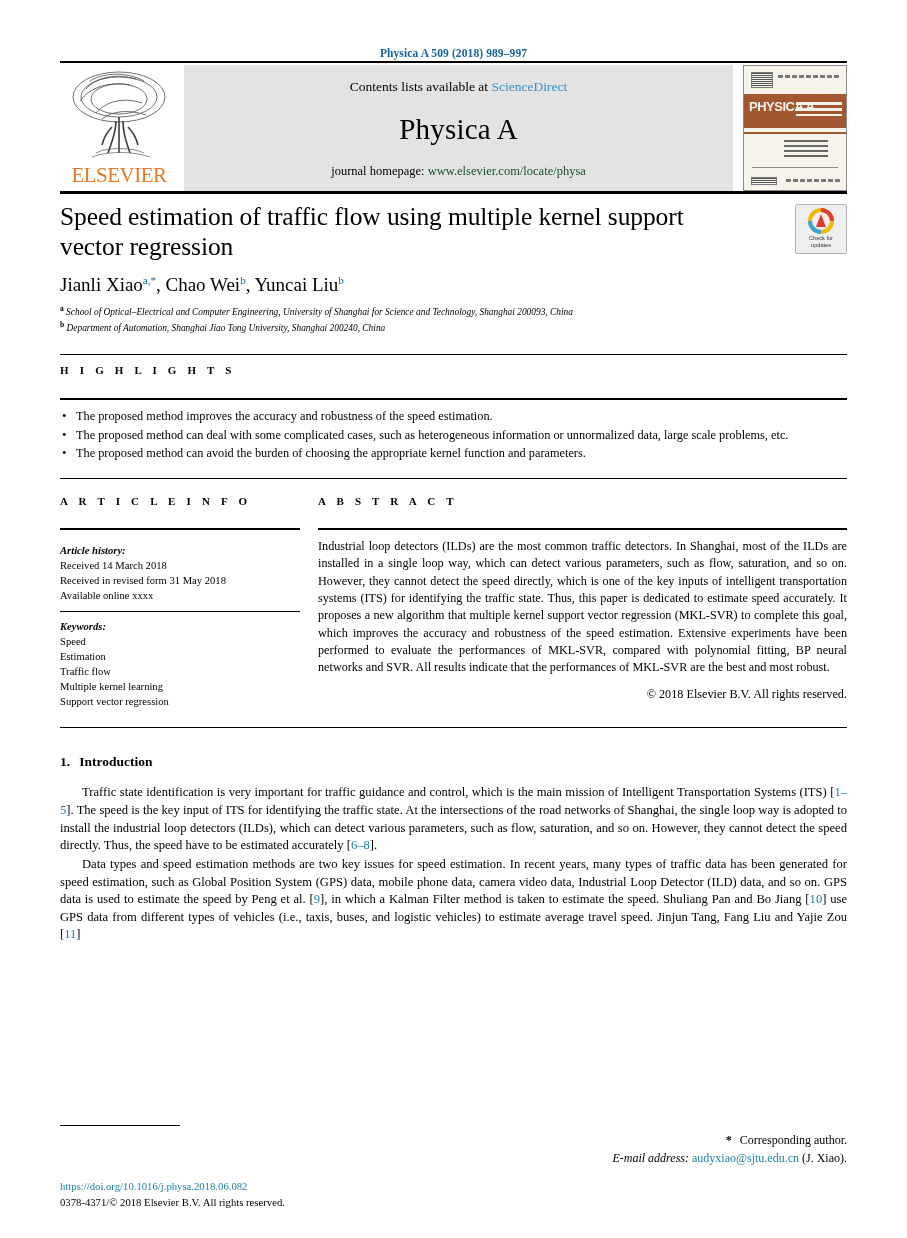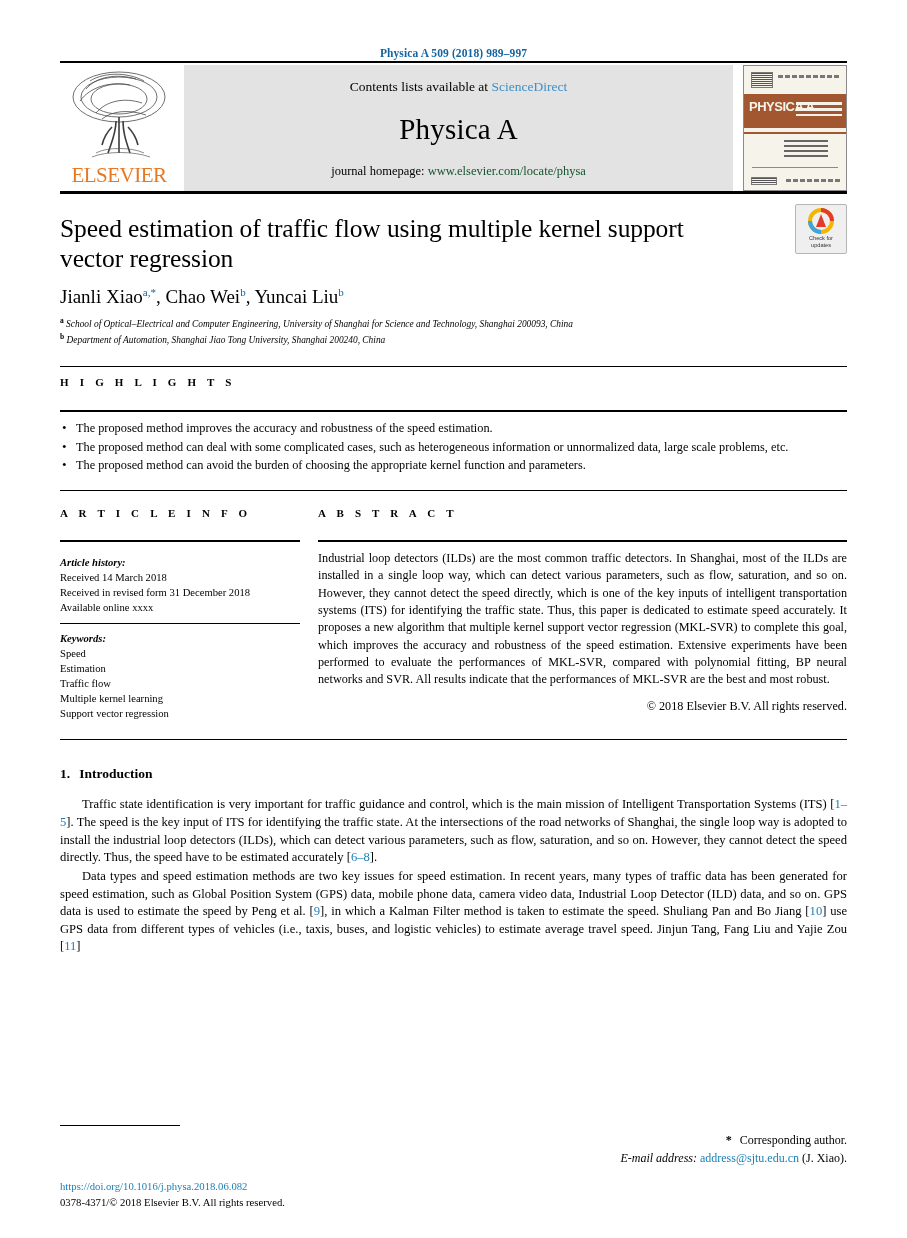--- a/index.html
+++ b/index.html
@@ -73,21 +73,21 @@
   .cover .c-botbox { position: absolute; left: 7px; bottom: 5px; width: 26px; height: 8px;
      background: repeating-linear-gradient(180deg,#555 0 1px,#f6f3ea 1px 2px); border:1px solid #777; }
   .cover .c-botline { position: absolute; left: 42px; bottom: 8px; right: 6px; height: 3px;
      background: repeating-linear-gradient(90deg,#777 0 5px,transparent 5px 7px); }
 
   
   .rule-heavy { border-top: 3px solid #000; }
   .rule-med { border-top: 2px solid #000; }
   .rule-thin { border-top: 1px solid #000; }
 
-  .titleblock { position: relative; padding-top: 20px; }
+  .titleblock { position: relative; padding-top: 8px; }
   .paper-title {
     font-size: 25.5px; line-height: 1.18; letter-spacing: -.1px;
     max-width: 672px; font-weight: normal;
     margin: 0 0 12px 0;
   }
   .crossmark {
     position: absolute; right: 0; top: 10px;
     width: 52px; height: 50px; background: #efefef;
     border: 1px solid #b5b5b5; border-radius: 2px;
     display: flex; flex-direction: column; align-items: center; justify-content: flex-start;
@@ -269,21 +269,21 @@
   <div class="infoabs">
 
     <div class="col-info">
       <div class="col-head">
         <div class="sec-label">A R T I C L E    I N F O</div>
       </div>
       <div class="rule-med"></div>
       <div class="info-body">
         <div class="ital">Article history:</div>
         <div>Received 14 March 2018</div>
-        <div>Received in revised form 31 December 2018</div>
+        <div>Received in revised form 31 May 2018</div>
         <div>Available online xxxx</div>
       </div>
       <div class="info-sep">
         <div class="info-body" style="padding-top:0">
           <div class="ital">Keywords:</div>
           <div>Speed</div>
           <div>Estimation</div>
           <div>Traffic flow</div>
           <div>Multiple kernel learning</div>
           <div>Support vector regression</div>
@@ -313,21 +313,21 @@
     <p class="para"><span>Data types and speed estimation methods are two key issues for speed estimation. In recent years, many types of traffic data has been generated for speed estimation, such as Global Position System (GPS) data, mobile phone data, camera video data, Industrial Loop Detector (ILD) data, and so on. GPS data is used to estimate the speed by Peng et al. [</span><span class="cite">9</span><span>], in which a Kalman Filter method is taken to estimate the speed. Shuliang Pan and Bo Jiang [</span><span class="cite">10</span><span>] use GPS data from different types of vehicles (i.e., taxis, buses, and logistic vehicles) to estimate average travel speed. Jinjun Tang, Fang Liu and Yajie Zou [</span><span class="cite">11</span><span>]</span></p>
   </div>
 
   <div class="footer">
     <div class="foot-rule"></div>
     <div class="foot-note">
       <span class="star">*</span><span>Corresponding author.</span>
     </div>
     <div class="foot-note indent1">
       <span class="ital">E-mail address:</span>
-      <span class="foot-mail">address@sjtu.edu.cn</span>
+      <span class="foot-mail">audyxiao@sjtu.edu.cn</span>
       <span>(J. Xiao).</span>
     </div>
     <div class="foot-bottom">
       <div class="foot-doi">https://doi.org/10.1016/j.physa.2018.06.082</div>
       <div>0378-4371/© 2018 Elsevier B.V. All rights reserved.</div>
     </div>
   </div>
 
 </div>
 

